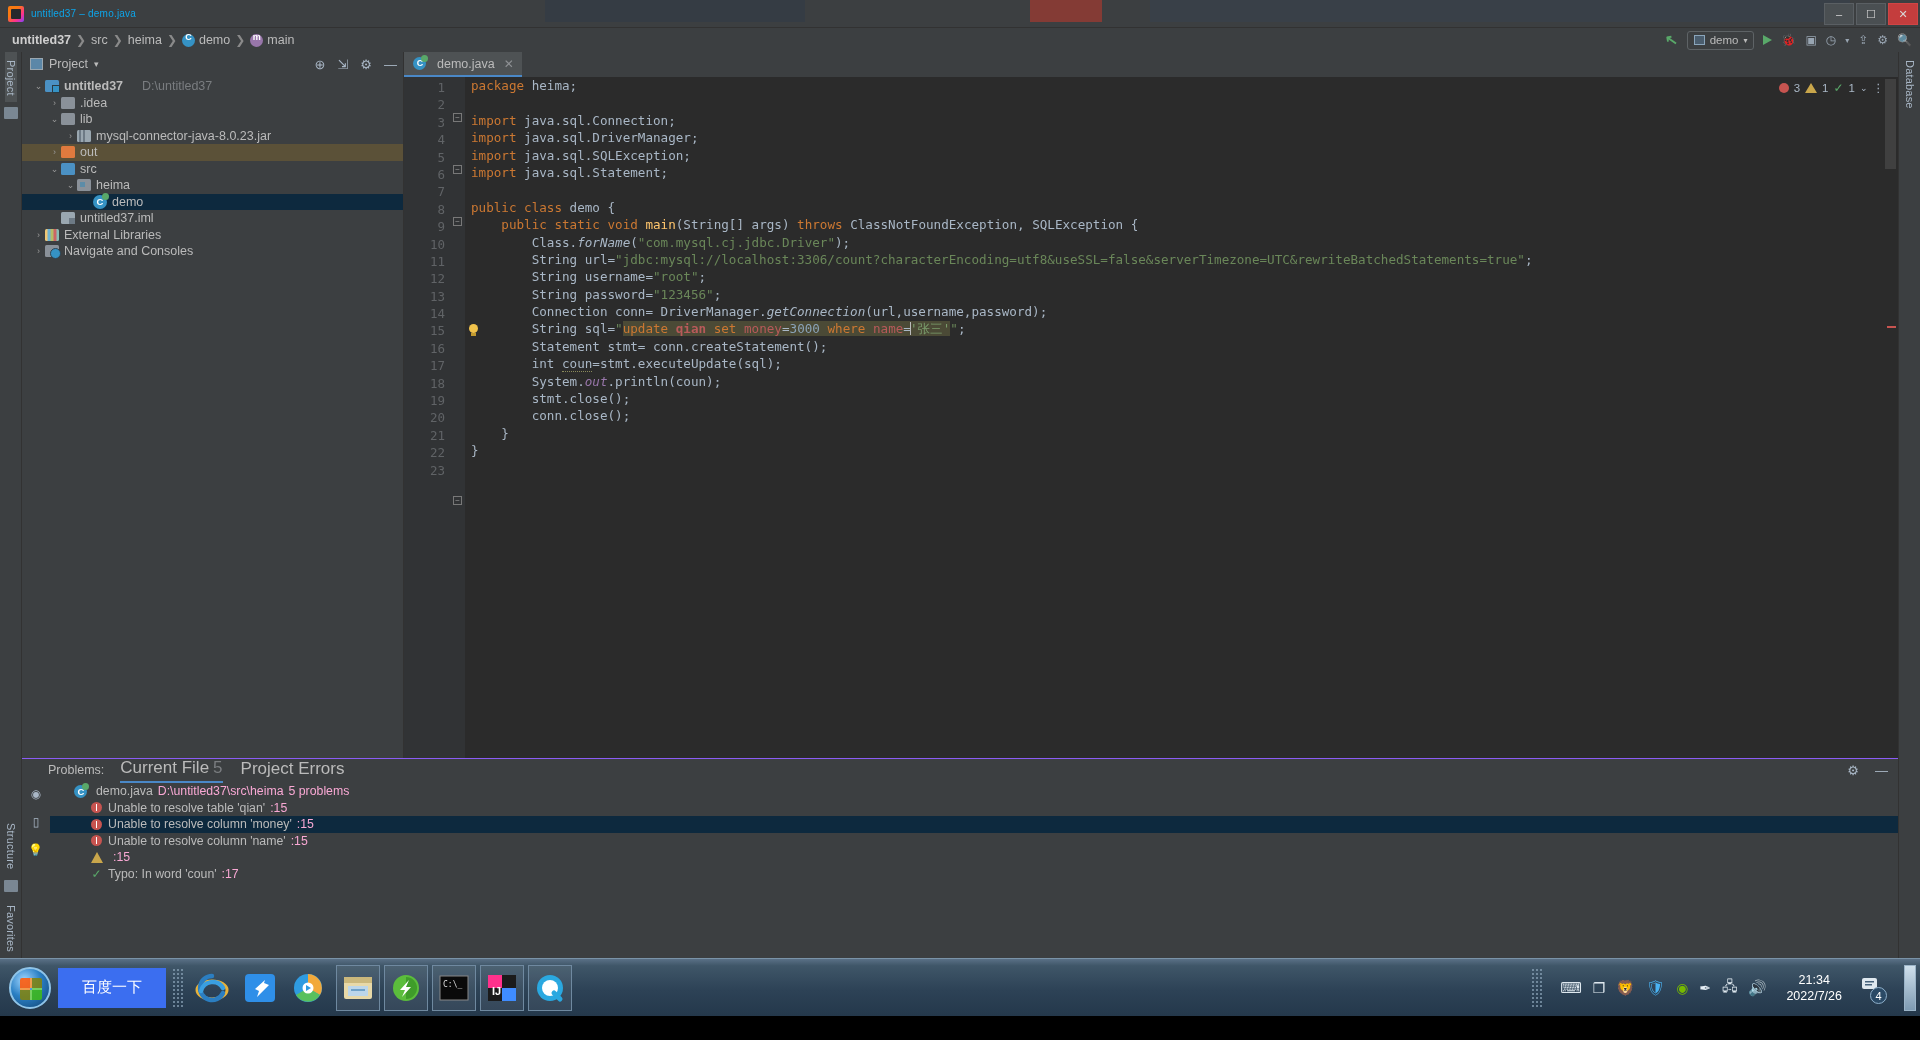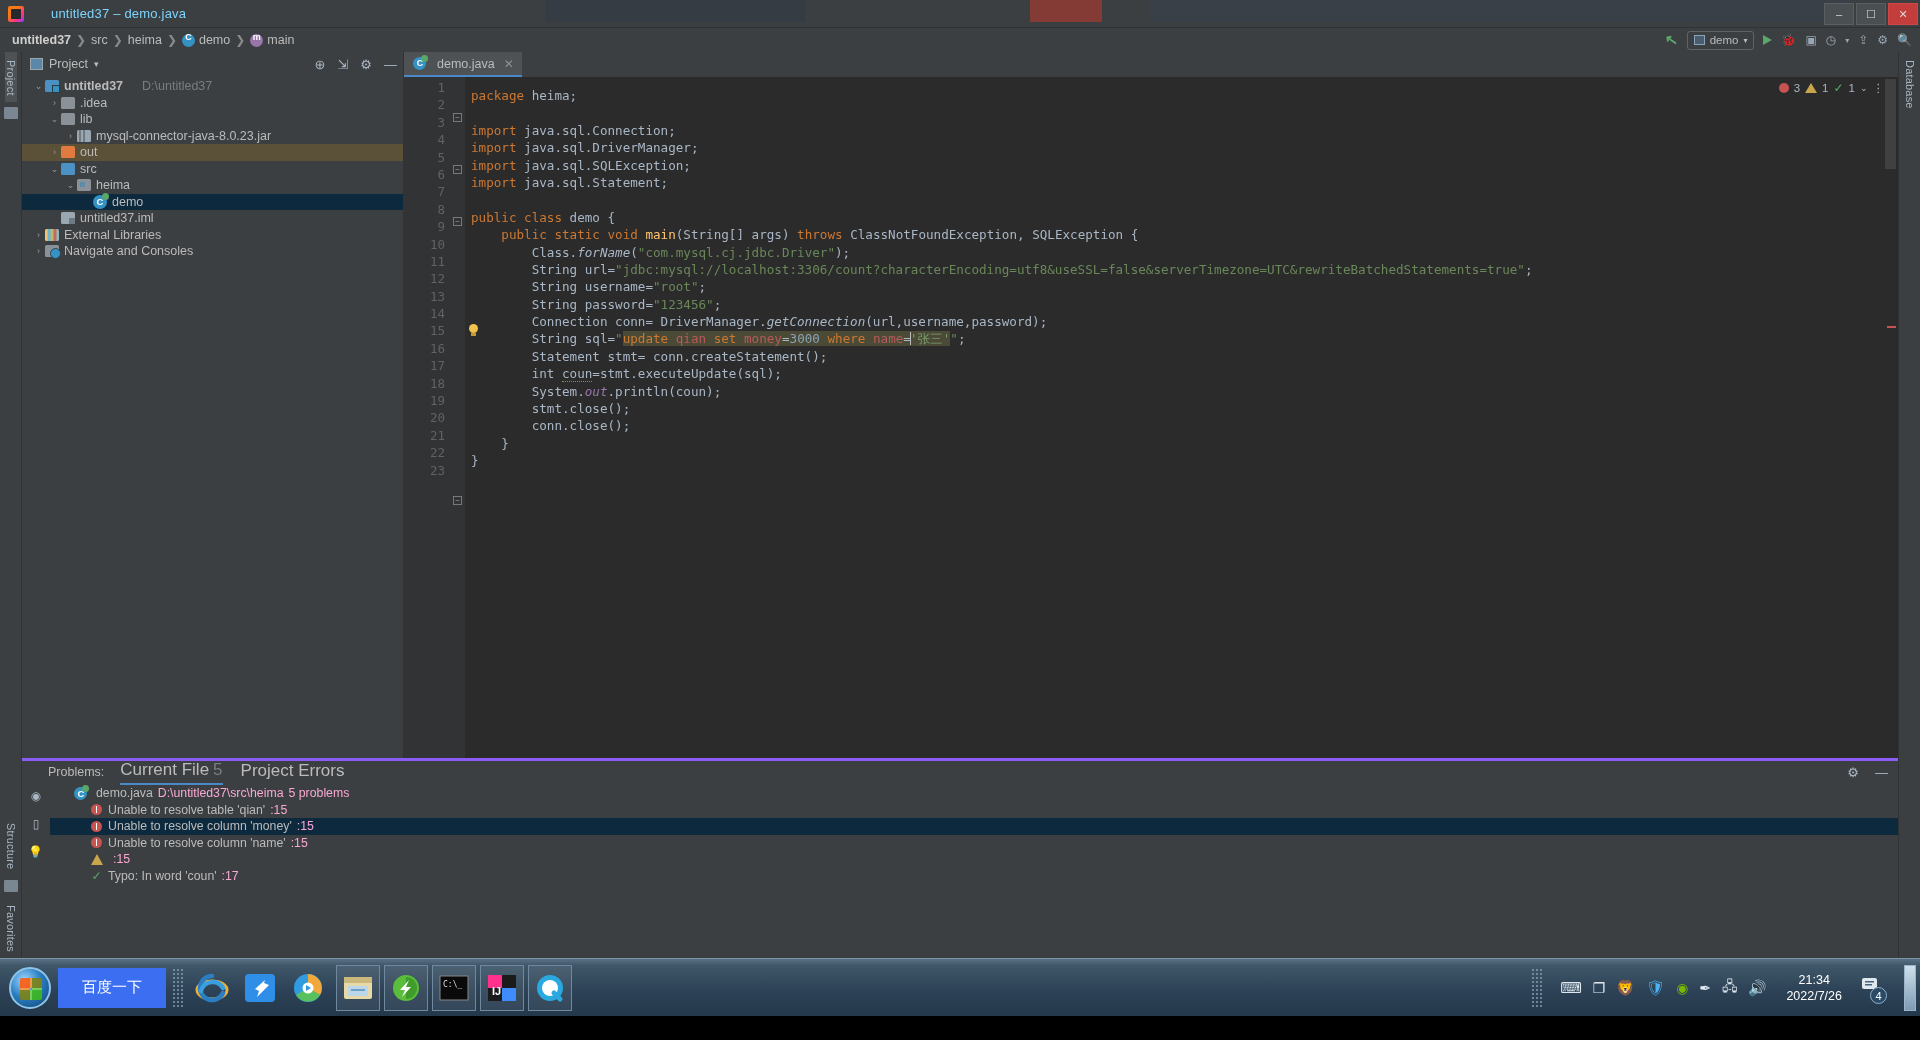--- a/index.html
+++ b/index.html
@@ -26,21 +26,21 @@
   .win-icon {
     width: 16px; height: 16px; margin-left: 8px; margin-right: 7px;
     background: linear-gradient(135deg,#f97a12 0%,#f97a12 35%,#ff318c 70%,#7e43ff 100%);
     border-radius: 2px; flex: none;
     position: relative;
   }
   .win-icon::after{
     content:""; position:absolute; left:3px; top:3px; width:10px; height:10px;
     background:#27282c; border-radius:1px;
   }
-  .title-text { color: #7dd3fc; font-size: 13px; letter-spacing:.2px;margin-left:20px; }
+  .title-text { color: #0ea5e9; font-size: 10px; letter-spacing:.2px; }
   .win-ctl { position: absolute; right: 0; top: 0; display: flex; height: 28px; }
   .win-btn {
     width: 30px; height: 22px; margin-top: 3px; margin-right: 2px;
     border: 1px solid #5a5f63; background: #4a4f52;
     display: flex; align-items: center; justify-content: center;
     color: #d8d8d8; font-size: 11px;
   }
   .win-btn.close { background: #c43d3d; border-color: #d04545; }
   
   .ghost { position:absolute; top:0; height:22px; opacity:.55; }
@@ -159,49 +159,49 @@
   .runmark { position:absolute; right:-11px; top:4px; width:0;height:0;
              border-left:7px solid #59a869;border-top:4.5px solid transparent;border-bottom:4.5px solid transparent;}
   .bulb { position:absolute; right:-28px; top:2px; width:11px;height:12px; }
   .bulb i { display:block;width:9px;height:9px;border-radius:50%;background:#f0c24b;margin:0 auto}
   .bulb b { display:block;width:5px;height:3px;background:#c29a2e;margin:0 auto}
   .fold { width:14px; background:#313335; flex:none; padding-top:2px; position:relative }
   .fb { position:absolute; width:9px;height:9px;border:1px solid #787878;color:#9a9a9a;
         font-size:8px; line-height:7px; text-align:center; left:2px }
   .code {
     flex:1; color:#a9b7c6; font-family:"DejaVu Sans Mono", monospace;
-    font-size:12.6px; padding-top:10px; overflow:hidden; position:relative;
+    font-size:12.6px; padding-top:0; overflow:hidden; position:relative;
     white-space:pre;
   }
   .cl { height:17.4px; line-height:17.4px; padding-left:6px; }
   .kw  { color:#cc7832; }
   .str { color:#6a8759; }
   .mth { color:#ffc66d; }
   .ital{ font-style:italic; }
   .sqlbg { background:#4b4a36; }
   .sql-kw { color:#cc7832;text-align:center; }
-  .sql-tbl{ color:#b85a5a; }
+  .sql-tbl{ color:#b85a5a;font-weight:bold; }
   .sql-col{ color:#b85a5a; }
   .sql-num{ color:#8aa3b8; }
   .caret { display:inline-block;width:1px;height:13px;background:#bbbbbb;vertical-align:-2px;margin:0 -1px; }
   .cn-str { color:#7a9c6b; }
   .right-scroll {
     width:13px; background:#2b2b2b; flex:none; position:relative;
   }
   .rs-mark { position:absolute; right:2px; width:9px; height:2px; }
   .err-panel {
     position:absolute; right:14px; top:4px; display:flex; align-items:center; gap:5px;
     font-size:11.5px; color:#a9b7c6;
   }
   .dot-err{width:10px;height:10px;border-radius:50%;background:#c75450;display:inline-block}
   .dot-wrn{width:0;height:0;border-left:6px solid transparent;border-right:6px solid transparent;border-bottom:10px solid #c9a64b;display:inline-block}
   .dot-ok {color:#59a869;font-size:12px}
 
   
-  .problems { height: 200px; background:#3c3f41; display:flex; flex-direction:column; border-top:3px solid #8b5cf6; }
+  .problems { height: 200px; background:#3c3f41; display:flex; flex-direction:column; border-top:1px solid #8b5cf6; }
   .pb-head { height:22px; display:flex; align-items:center; padding-left:26px; position:relative; }
   .pb-lbl { color:#bbbbbb; font-size:12.5px; margin-right:16px; }
   .pb-tab { color:#bbbbbb; font-size:17px; margin-right:18px; padding-bottom:3px; }
   .pb-tab.sel { border-bottom:2px solid #4a88c7; }
   .pb-cnt { color:#7a7d80; margin-left:4px; }
   .pb-tools{ position:absolute; right:10px; display:flex; gap:16px; color:#a9b7c6; font-size:13px; }
   .pb-body { flex:1; display:flex; }
   .pb-rail { width:28px; display:flex; flex-direction:column; align-items:center; padding-top:6px; gap:14px; }
   .pb-rail span { color:#a9b7c6; font-size:12px; }
   .pb-list { flex:1; padding-top:2px; }

